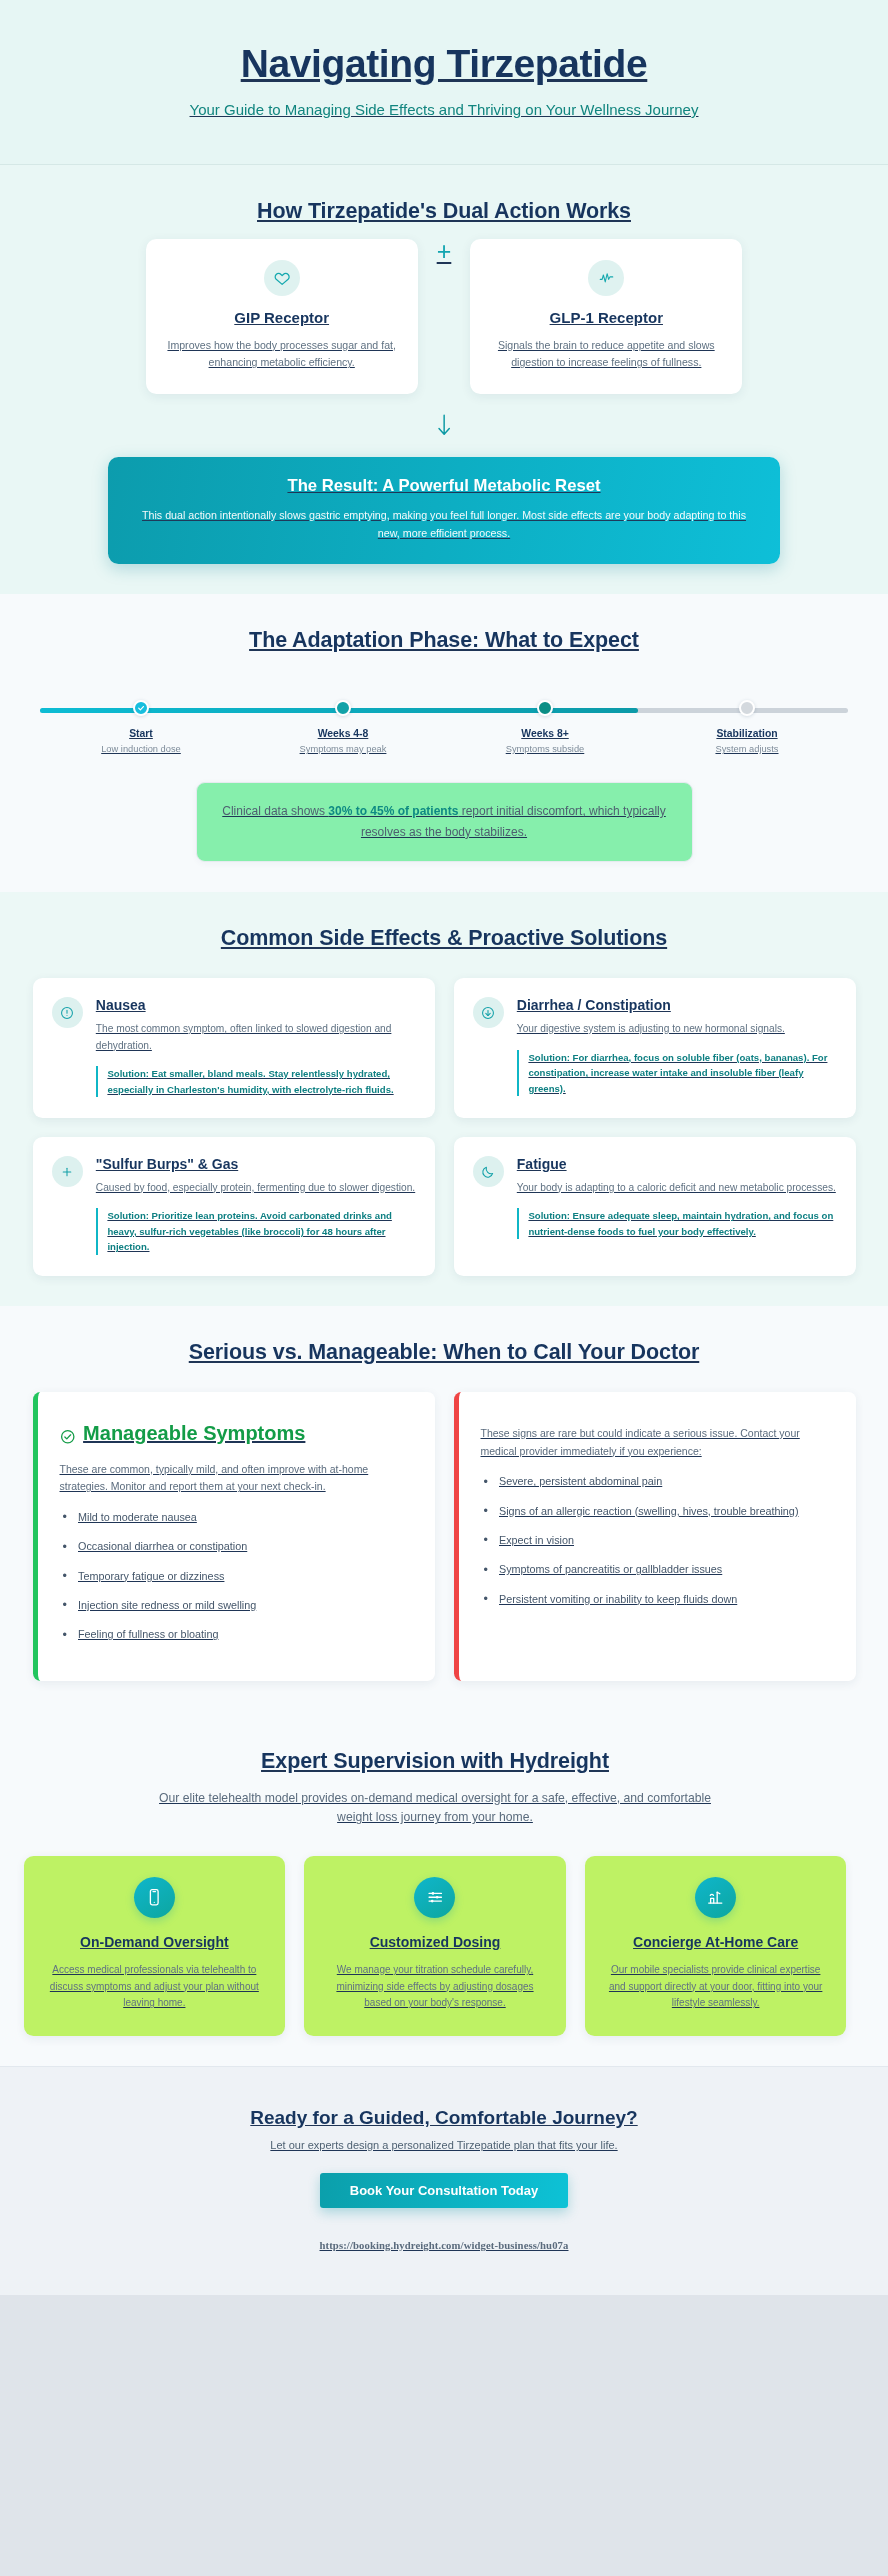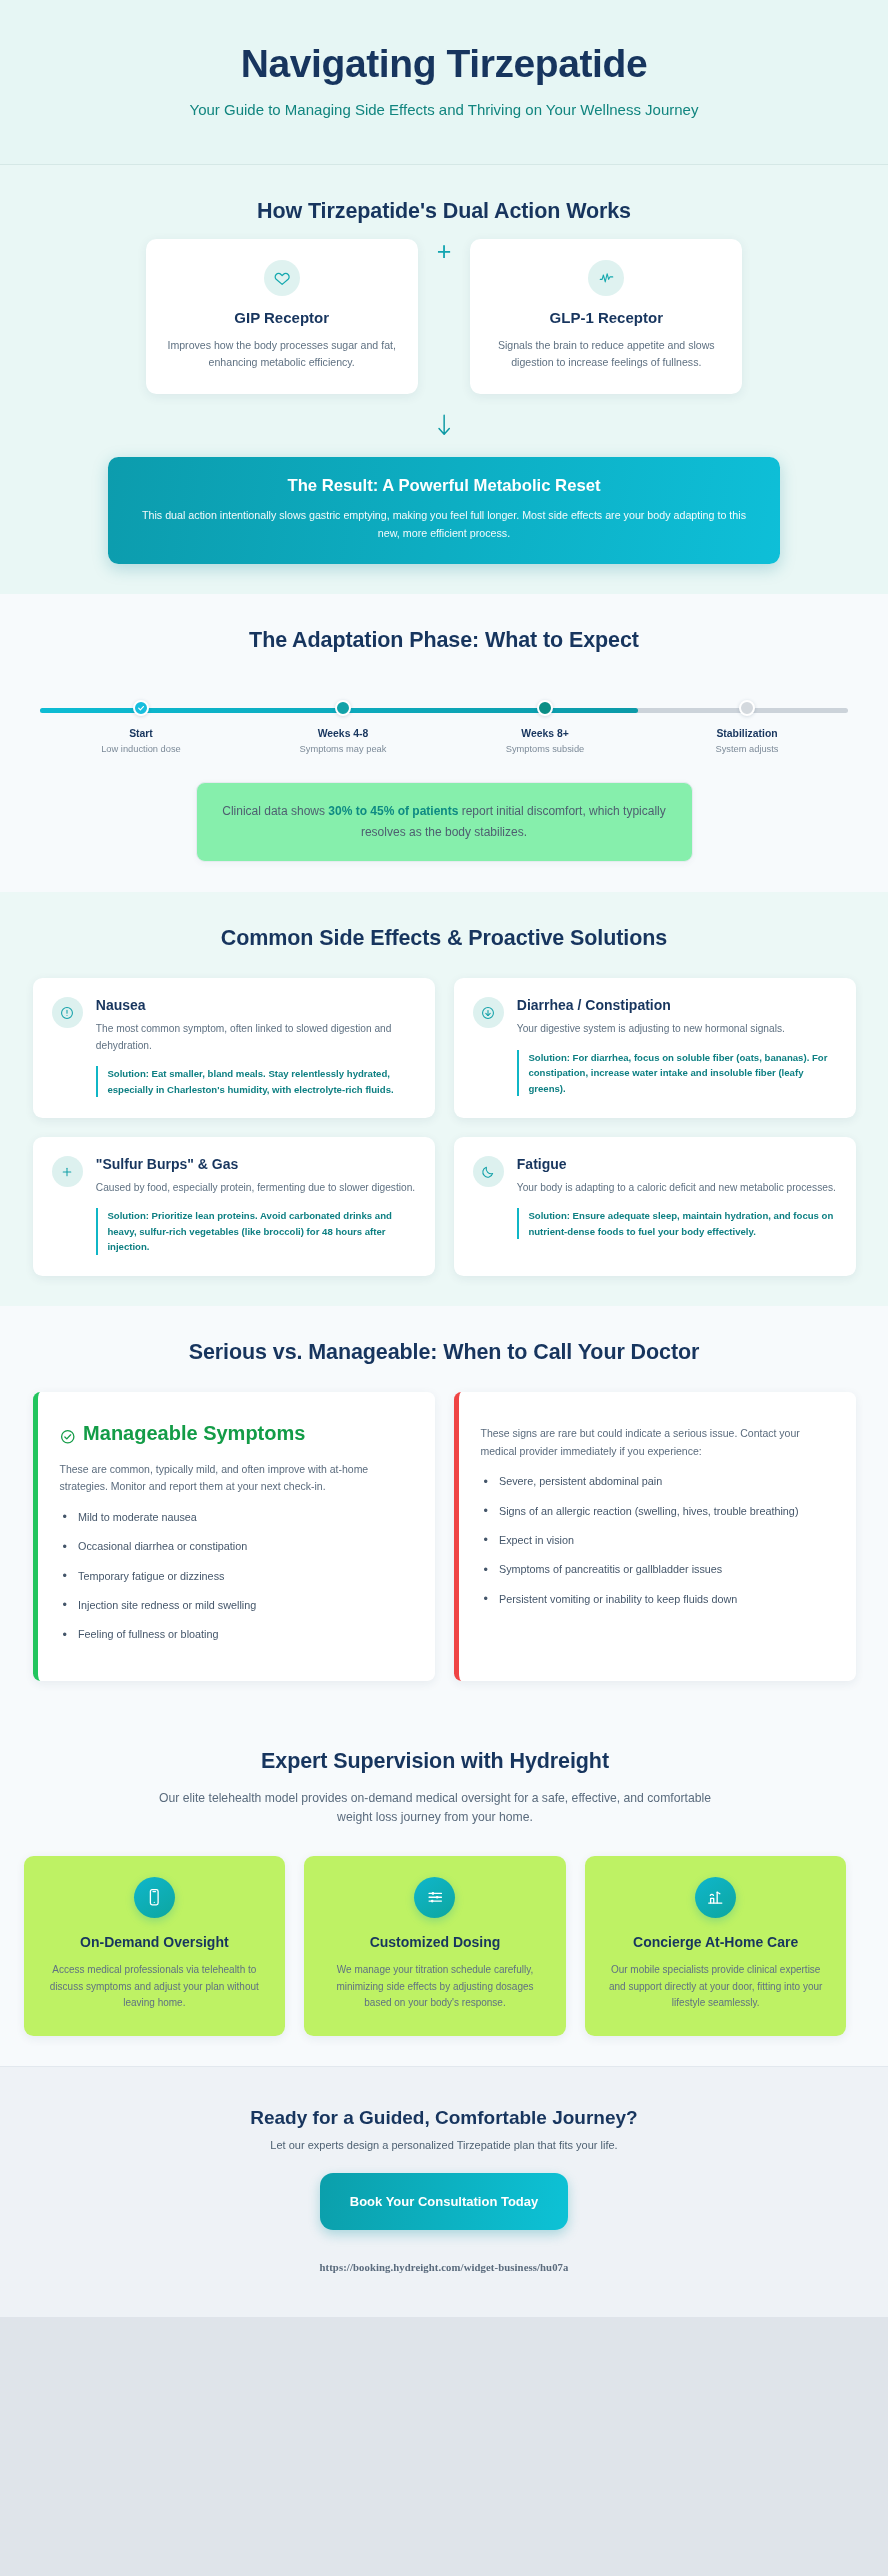--- a/index.html
+++ b/index.html
@@ -2,21 +2,21 @@
 <html style="font-size:12px"><head>
 <meta charset="utf-8">
 <style>
   * { box-sizing: border-box; margin: 0; padding: 0; }
   body {
     width: 888px;
     font-family: "Liberation Sans", sans-serif;
     background: #dfe4ea;
     color: #1f3556;
   }
-  .page { width: 888px; background: #f7fafc; overflow: hidden; }
+  .page { width: 888px; background: #f7fafc; overflow: hidden; text-decoration: underline; }
 
   
   .hero {
     background: #e6f6f4;
     padding: 43px 30px 46px;
     text-align: center;
     border-bottom: 0.7px solid #d5e8e6;
   }
   .hero h1 {
     font-size: 39px;
@@ -260,23 +260,23 @@
     background: #eef2f6;
     padding: 40px 30px 44px;
     text-align: center;
     border-top: 0.7px solid #e2e8ee;
   }
   .cta h2 { font-size: 19px; font-weight: bold; color: #17355e; }
   .cta .lede { margin-top: 10.4px; font-size: 11px; color: #4f6273; }
   .cta-btn {
     display: inline-block;
     margin-top: 22px;
-    padding: 21px 30px;
+    padding: 10px 30px;
     border: none;
-    border-radius: 13px;
+    border-radius: 3px;
     font-family: "Liberation Sans", sans-serif;
     font-size: 13px;
     font-weight: bold;
     color: #fff;
     background: linear-gradient(100deg, #0b9fab, #0dc2d6);
     box-shadow: 0 4.4px 12px rgba(12,150,165,.3);
     cursor: pointer;
   }
   .cta-url {
     margin-top: 31px;

